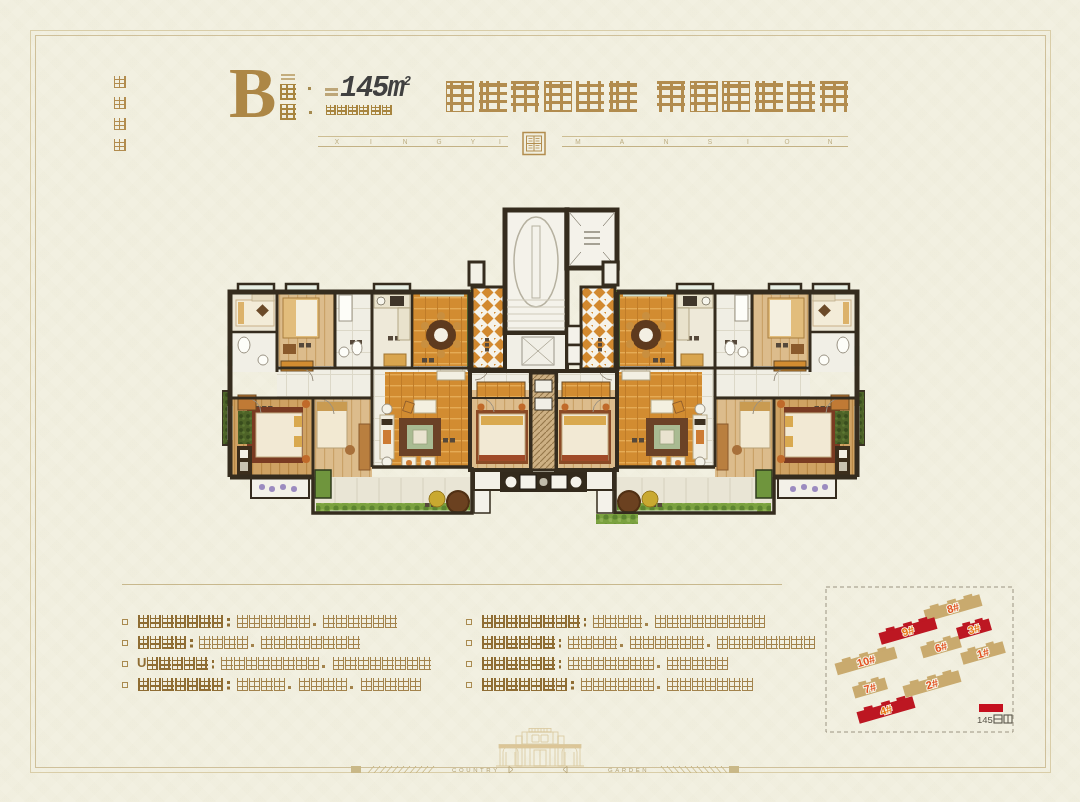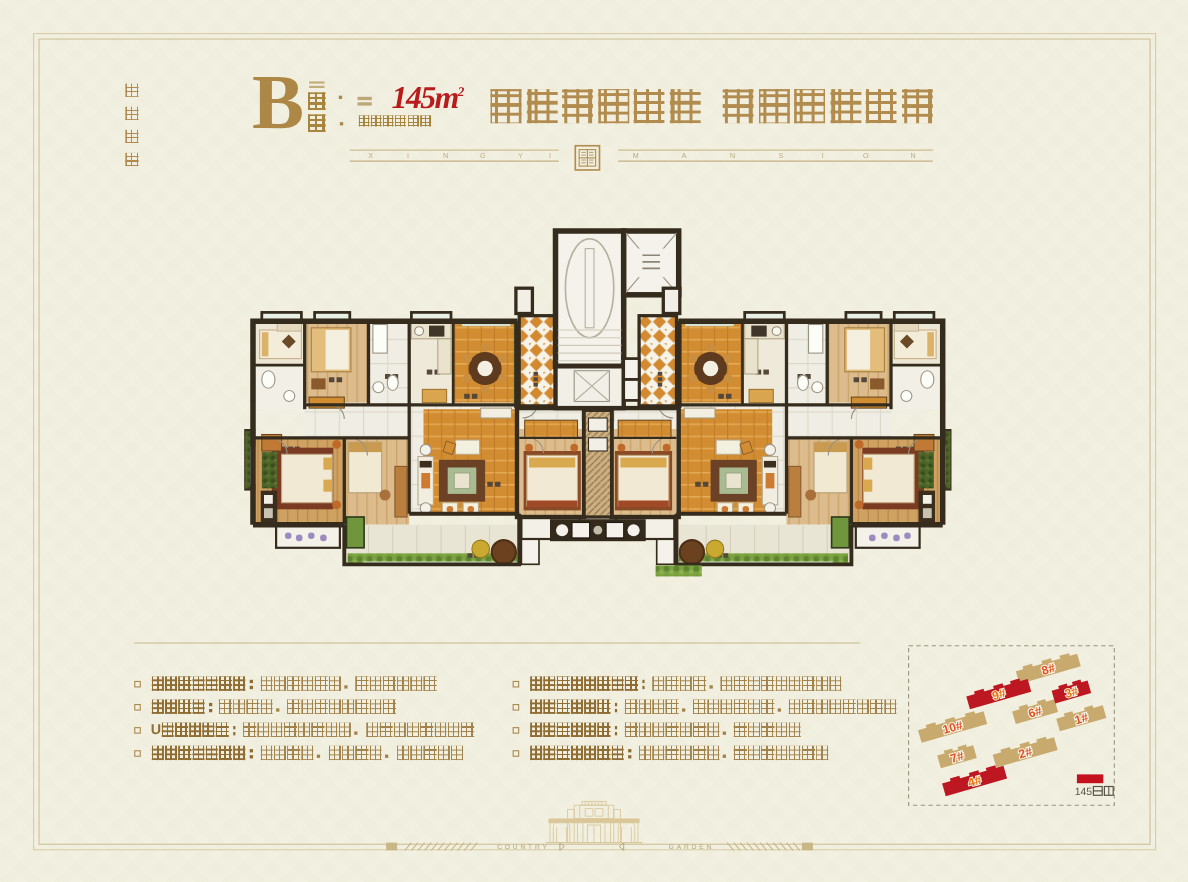--- a/index.html
+++ b/index.html
@@ -40,21 +40,21 @@
 .dk.z12{background-image:repeating-linear-gradient(0deg,var(--c) 0 1.5px,transparent 1.5px 4.3px),repeating-linear-gradient(90deg,var(--c) 0 1.5px,transparent 1.5px 4.6px)}
 .lt.z12{background-image:repeating-linear-gradient(0deg,var(--c) 0 1.1px,transparent 1.1px 4.3px),repeating-linear-gradient(90deg,var(--c) 0 1.1px,transparent 1.1px 4.8px)}
 .cm{background:none!important;position:relative}
 .cm::after{content:"";position:absolute;left:2px;bottom:2px;width:3px;height:3px;background:var(--c)}
 .colon{background:none!important;position:relative}
 .colon::after{content:"";position:absolute;left:3px;top:3px;width:2.5px;height:2.5px;background:var(--c);box-shadow:0 5.5px 0 var(--c)}
 
 .bul{position:absolute;width:4px;height:4px;border:1px solid #a98a4f;background:#f2f0e1}
 
 #blogo{position:absolute;left:229px;top:58px;color:#ad8746;font-family:"Liberation Serif",serif;font-size:71px;font-weight:bold;line-height:1}
-#m145{position:absolute;left:356px;top:77px;color:#b91c1c;font-family:Liberation Serif, serif;font-style:italic;font-weight:bold;font-size:29px;line-height:.85;letter-spacing:-1.5px}
+#m145{position:absolute;left:340px;top:77px;color:#404040;font-family:Liberation Mono, monospace;font-style:italic;font-weight:bold;font-size:29px;line-height:.85;letter-spacing:-1.5px}
 #m145 sup{font-size:12px;letter-spacing:0}
 .tinyline{position:absolute;height:2px;background:#c4ad7d}
 </style></head>
 <body>
 <div id="frameOuter"></div>
 <div id="frameInner"></div>
 
 <div class="row" style="left:113px;top:76px;width:13px">
 <span class="hz z13 gold" style="display:block;margin-bottom:9px"></span>
     <span class="hz z13 gold" style="display:block;margin-bottom:9px"></span>

